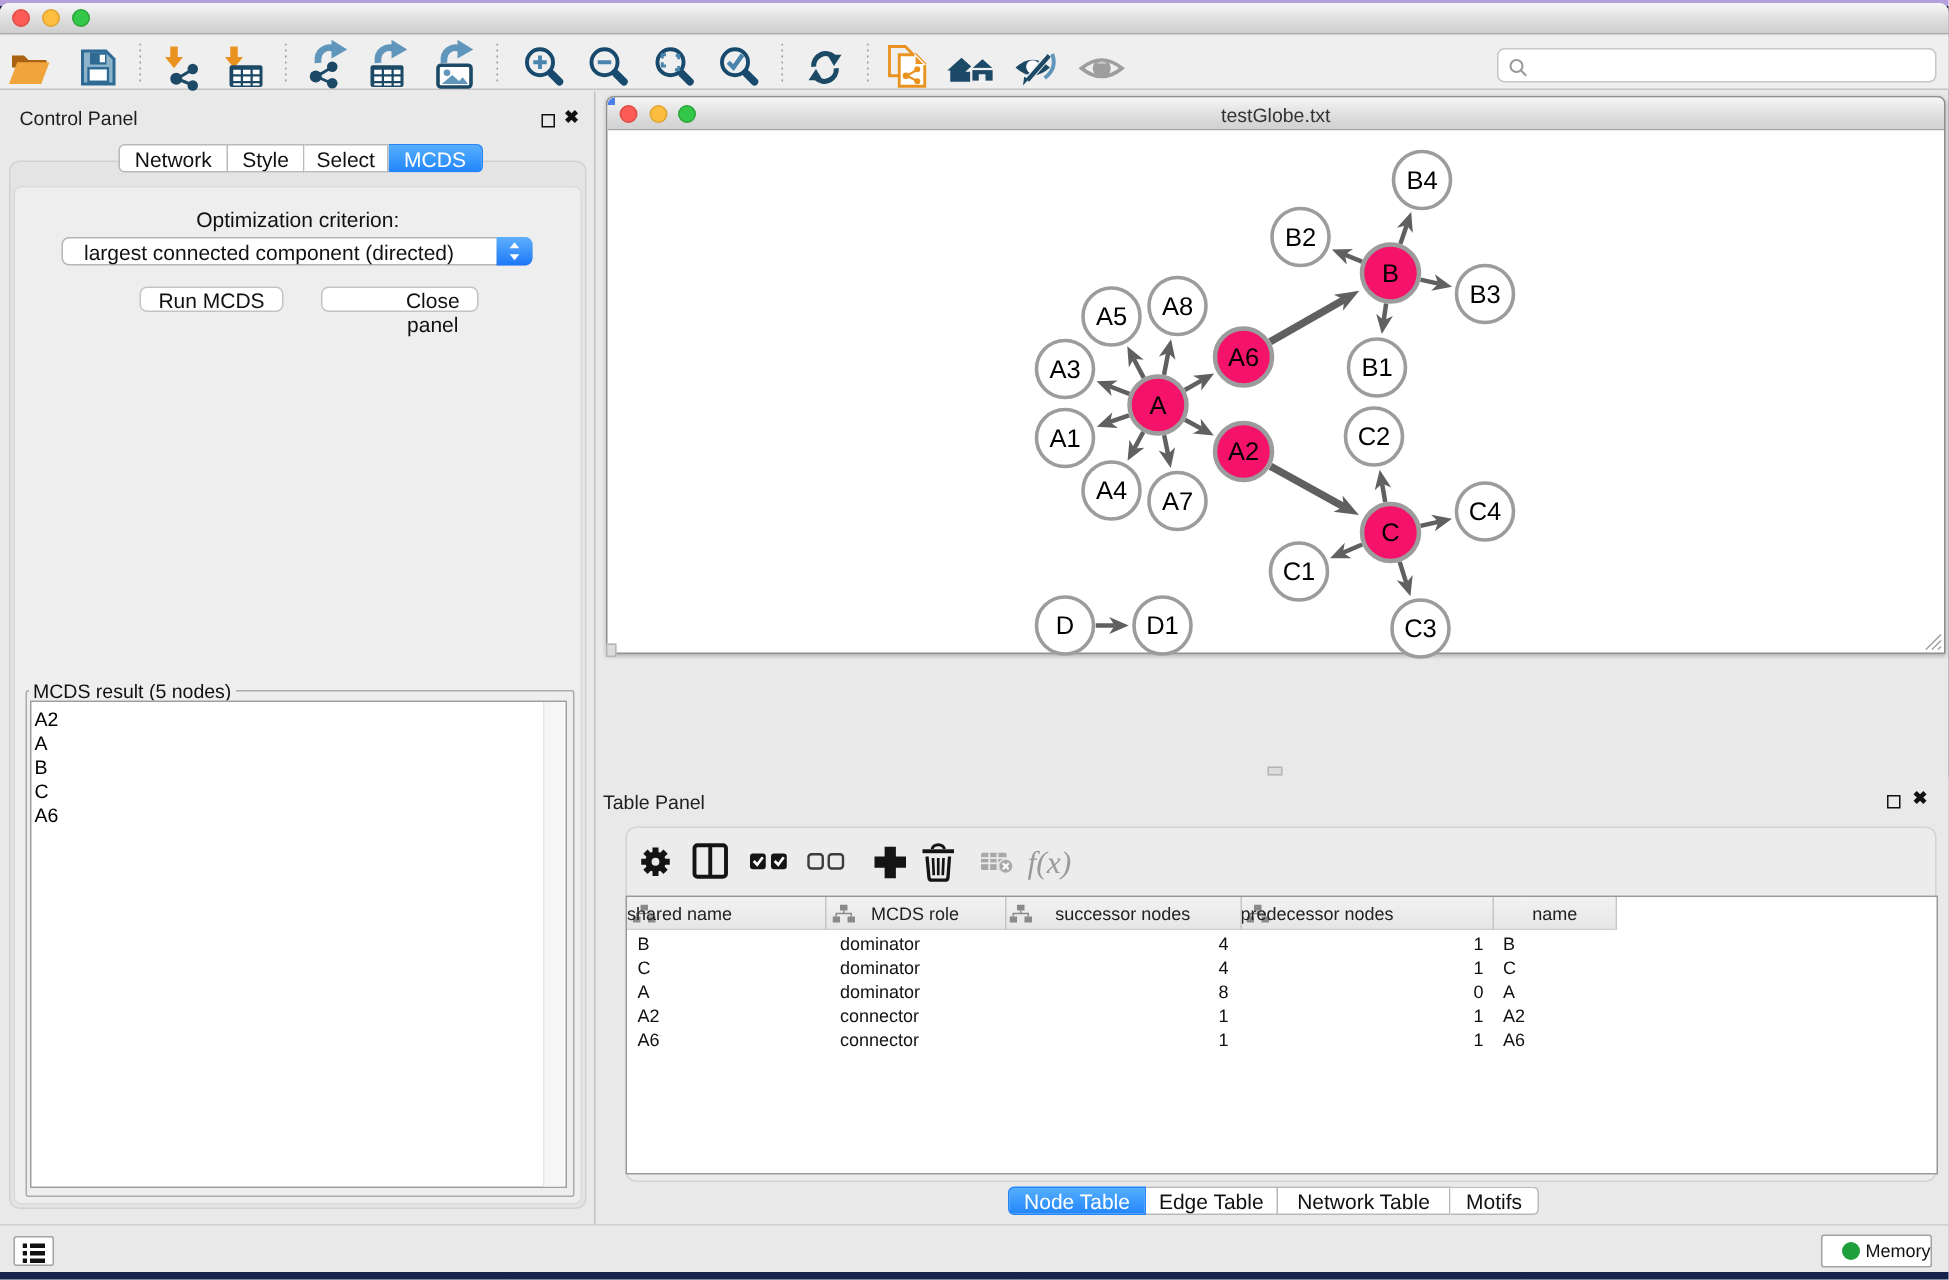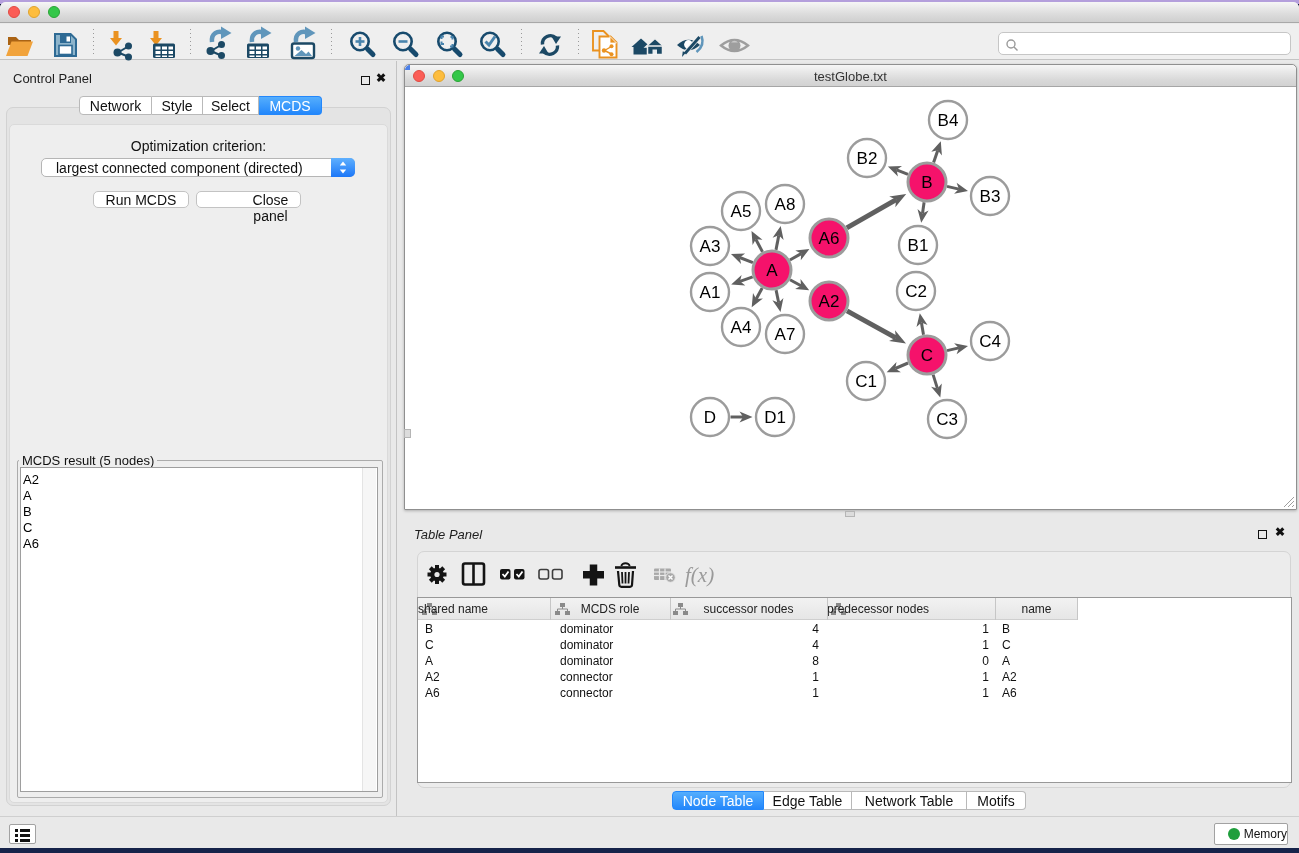--- a/index.html
+++ b/index.html
@@ -41,30 +41,30 @@
 #combo .stepper { position:absolute; right:-1px; top:-1px; width:24px; height:19px;
   background:linear-gradient(#5fb0fe,#1c77f8); border-radius:0 5px 5px 0; }
 fieldset#mcds { position:absolute; left:7px; top:328px; width:366px; height:345px;
   border:1px solid #ababab; border-radius:2px; background:#eee; }
 fieldset#mcds legend { font-size:13px; color:#111; margin-left:1px; padding:0 3px; }
 #mcdslist { position:absolute; left:2px; top:-1px; width:358px; height:325px; background:#fff;
   border:1px solid #9e9e9e; font-size:13px; color:#000; }
 #mcdslist .sb { position:absolute; right:1px; top:0; width:14px; height:100%;
   background:#f6f6f6; border-left:1px solid #e4e4e4; }
 
-#netwin { position:absolute; left:404px; top:64px; width:893px; height:446px;
+#netwin { position:absolute; left:404px; top:64px; width:893px; height:372px;
   background:#fff; border:1px solid #8f8f8f; border-radius:5px 5px 1px 1px;
   box-shadow:0 1px 3px rgba(0,0,0,0.25); }
 #nettitle { position:absolute; left:0; top:0; width:100%; height:22px;
   background:linear-gradient(#f6f6f6,#d9d9d9 70%,#d2d2d2); border-radius:5px 5px 0 0;
   border-bottom:1px solid #a6a6a6; }
 #nettitle .t { position:absolute; width:100%; text-align:center; top:4px; font-size:13px; color:#333; }
 
 #tpanel { position:absolute; left:398px; top:518px; width:901px; height:298px; background:#e9e9e9; }
-#tpanel .ptitle { position:absolute; left:16px; top:9px; font-size:13px; color:#1e1e1e;font-style:italic; }
+#tpanel .ptitle { position:absolute; left:4px; top:9px; font-size:13px; color:#1e1e1e; }
 #tp-outer { position:absolute; left:19px; top:33px; width:874px; height:237px;
   background:#ececec; border:1px solid #d4d4d4; border-radius:7px; }
 .bottab { height:19px; padding-top:0px; }
 #statusbar { position:absolute; left:0; top:816px; width:1299px; height:32px;
   background:#e9e9e9; border-top:1px solid #cfcfcf; }
 .sqicon { position:absolute; width:9px; height:9px; border:1.5px solid #111; }
 .xicon  { position:absolute; font-size:12px; font-weight:bold; color:#111; }
 </style></head>
 <body>
 <div id="mainwin"></div>
@@ -250,21 +250,21 @@
     <div id="cp-inner">
       <div id="combo">
           <span style="position:absolute;left:14px;top:1px;">largest connected component (directed)</span>
         <div class="stepper"><svg width="24" height="19" viewBox="0 0 24 19">
               <path d="M12,3.5 L15.2,7.5 L8.8,7.5 Z" fill="#fff"></path>
               <path d="M12,15.5 L15.2,11.5 L8.8,11.5 Z" fill="#fff"></path>
             </svg></div>
       </div>
       <div style="position:absolute;left:0;width:100%;top:13px;text-align:center;font-size:14px;color:#111;">Optimization criterion:</div>
       <div class="btn" style="left:83px; top:66px; width:96px;  height:17px;">Run MCDS</div>
-      <div class="btn" style="left:186px;top:66px; width:105px; height:17px;padding-left:44px;">Close panel</div>
+      <div class="btn" style="left:204px;top:66px; width:105px; height:17px;padding-left:44px;">Close panel</div>
       <fieldset id="mcds">
           <legend>MCDS result (5 nodes)</legend>
         <div id="mcdslist">
           <div style="padding:4px 0 0 2px; line-height:16px;">A2<br>A<br>B<br>C<br>A6</div>
           <div class="sb"></div>
         </div>
       </fieldset>
     </div>
   </div>
 </div>

